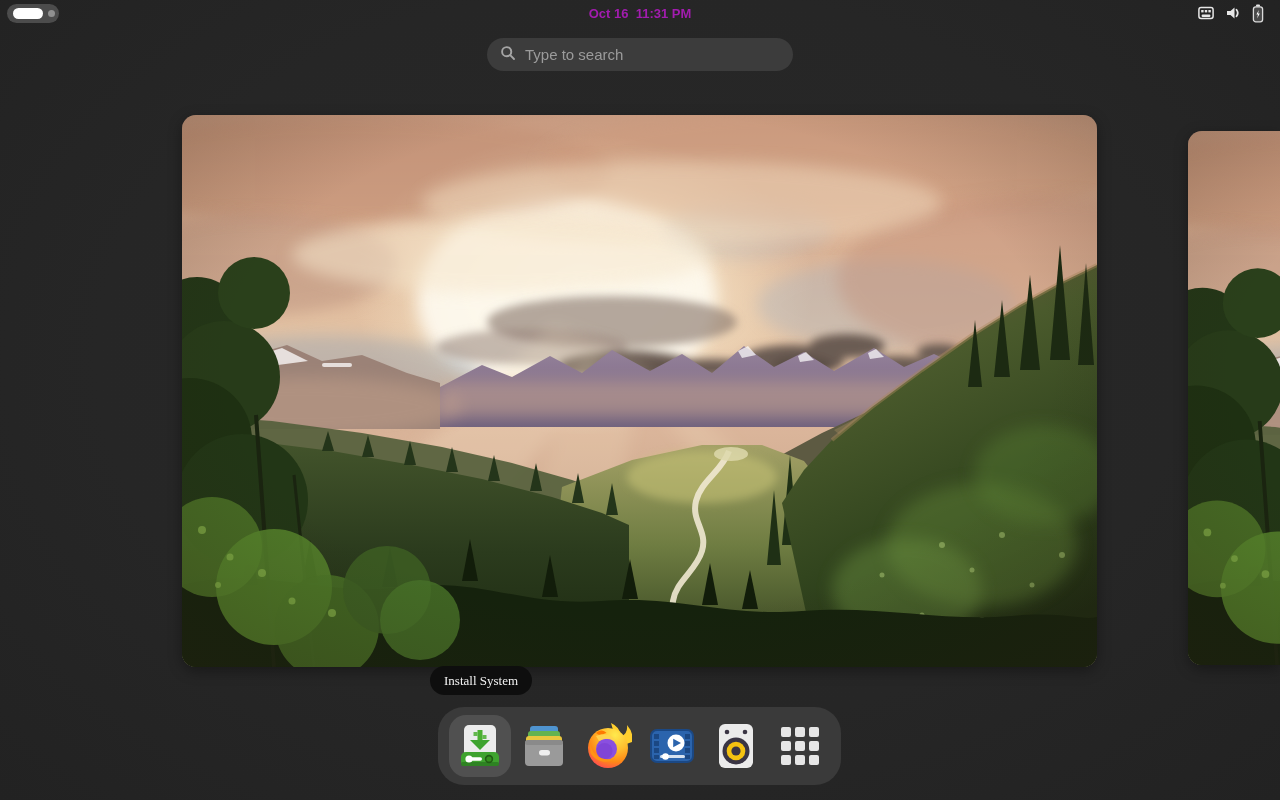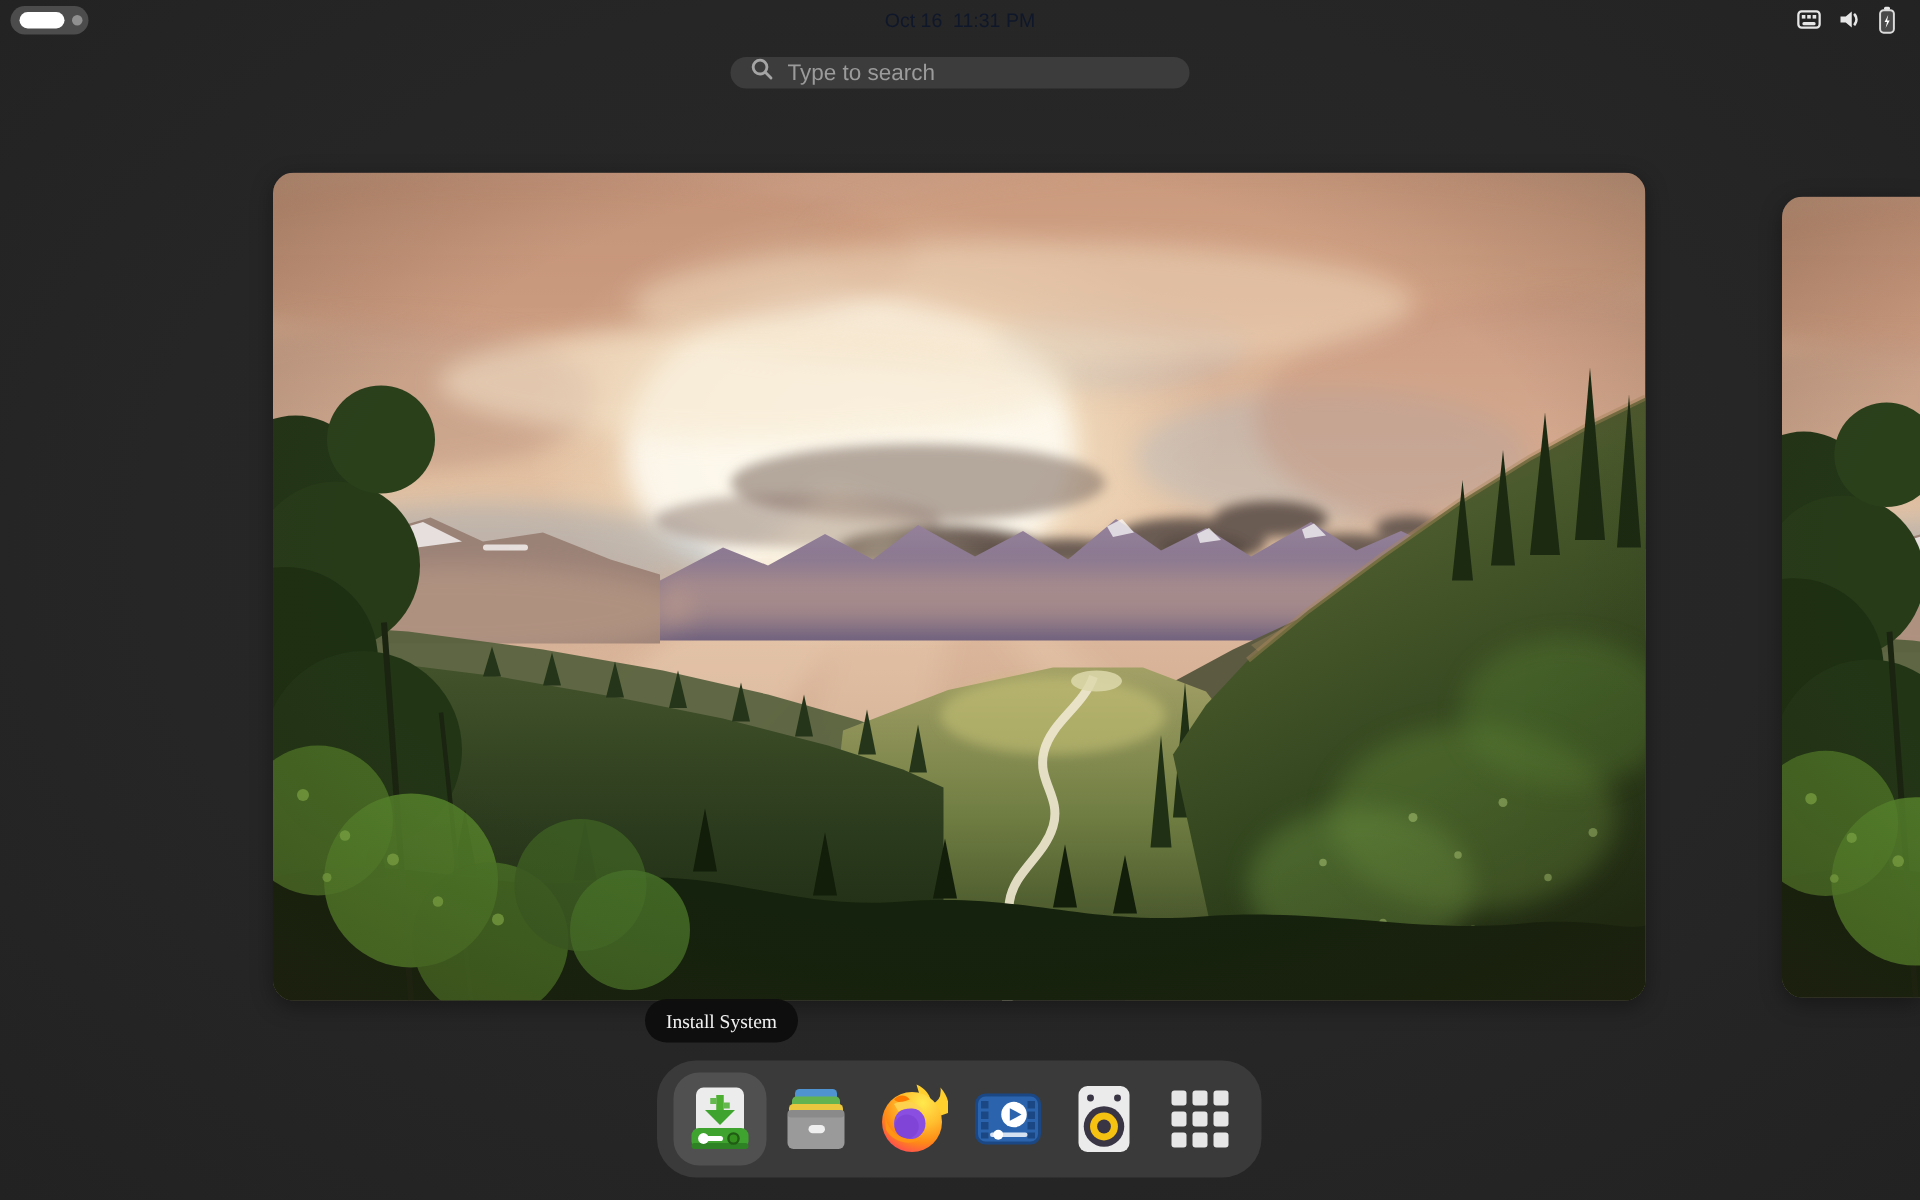--- a/index.html
+++ b/index.html
@@ -13,27 +13,27 @@
   .topbar { position:absolute; left:0; top:0; width:1280px; height:26px; }
   .ws-indicator {
     position:absolute; left:7px; top:4px; width:52px; height:19px;
     background:#4c4c4c; border-radius:10px; cursor:pointer;
   }
   .ws-pill { position:absolute; left:6px; top:4px; width:30px; height:11px; background:#ffffff; border-radius:6px; }
   .ws-dot  { position:absolute; left:41px; top:6px; width:7px; height:7px; background:#909090; border-radius:50%; }
   .clock {
     position:absolute; left:0; right:0; top:0; height:26px;
     display:flex; align-items:center; justify-content:center;
-    font-size:13px; font-weight:400; color:#0f172a; white-space:pre; cursor:pointer;
+    font-size:13px; font-weight:700; color:#a21caf; white-space:pre; cursor:pointer;
   }
   .status { position:absolute; right:10px; top:0; height:26px; display:flex; align-items:center; gap:11px; cursor:pointer; padding:0 6px; }
   .status svg { display:block; }
   
   .searchbar {
-    position:absolute; left:487px; top:38px; width:306px; height:21px;
+    position:absolute; left:487px; top:38px; width:306px; height:33px;
     background:#3c3c3c; border-radius:18px;
     display:flex; align-items:center; padding:0 10px 0 13px;
   }
   .searchbar input {
     flex:1; background:transparent; border:none; outline:none;
     font-family:"Liberation Sans","DejaVu Sans",sans-serif;
     font-size:15px; color:#d8d8d8; margin-left:9px;
   }
   .searchbar input::placeholder { color:#9b9b9b; opacity:1; }
   

